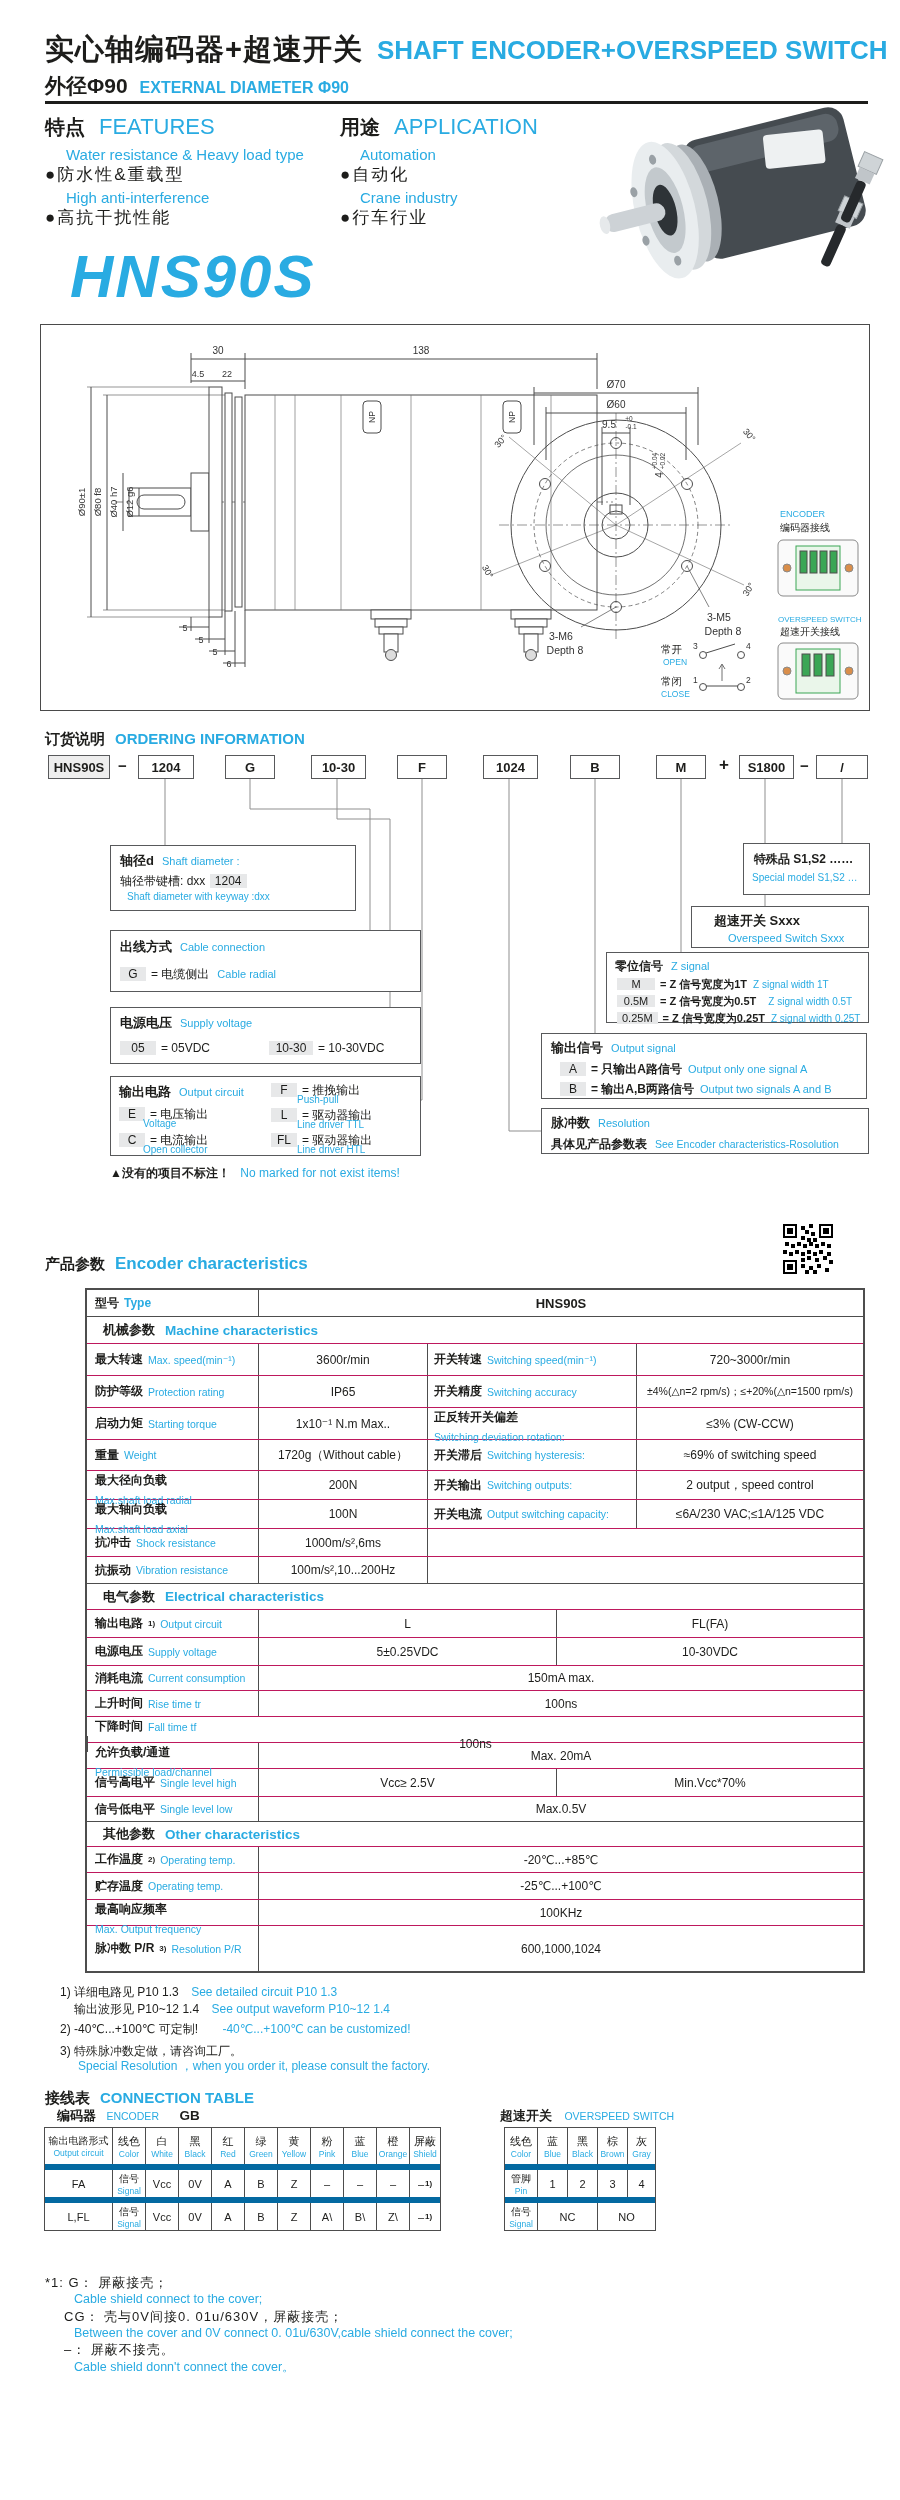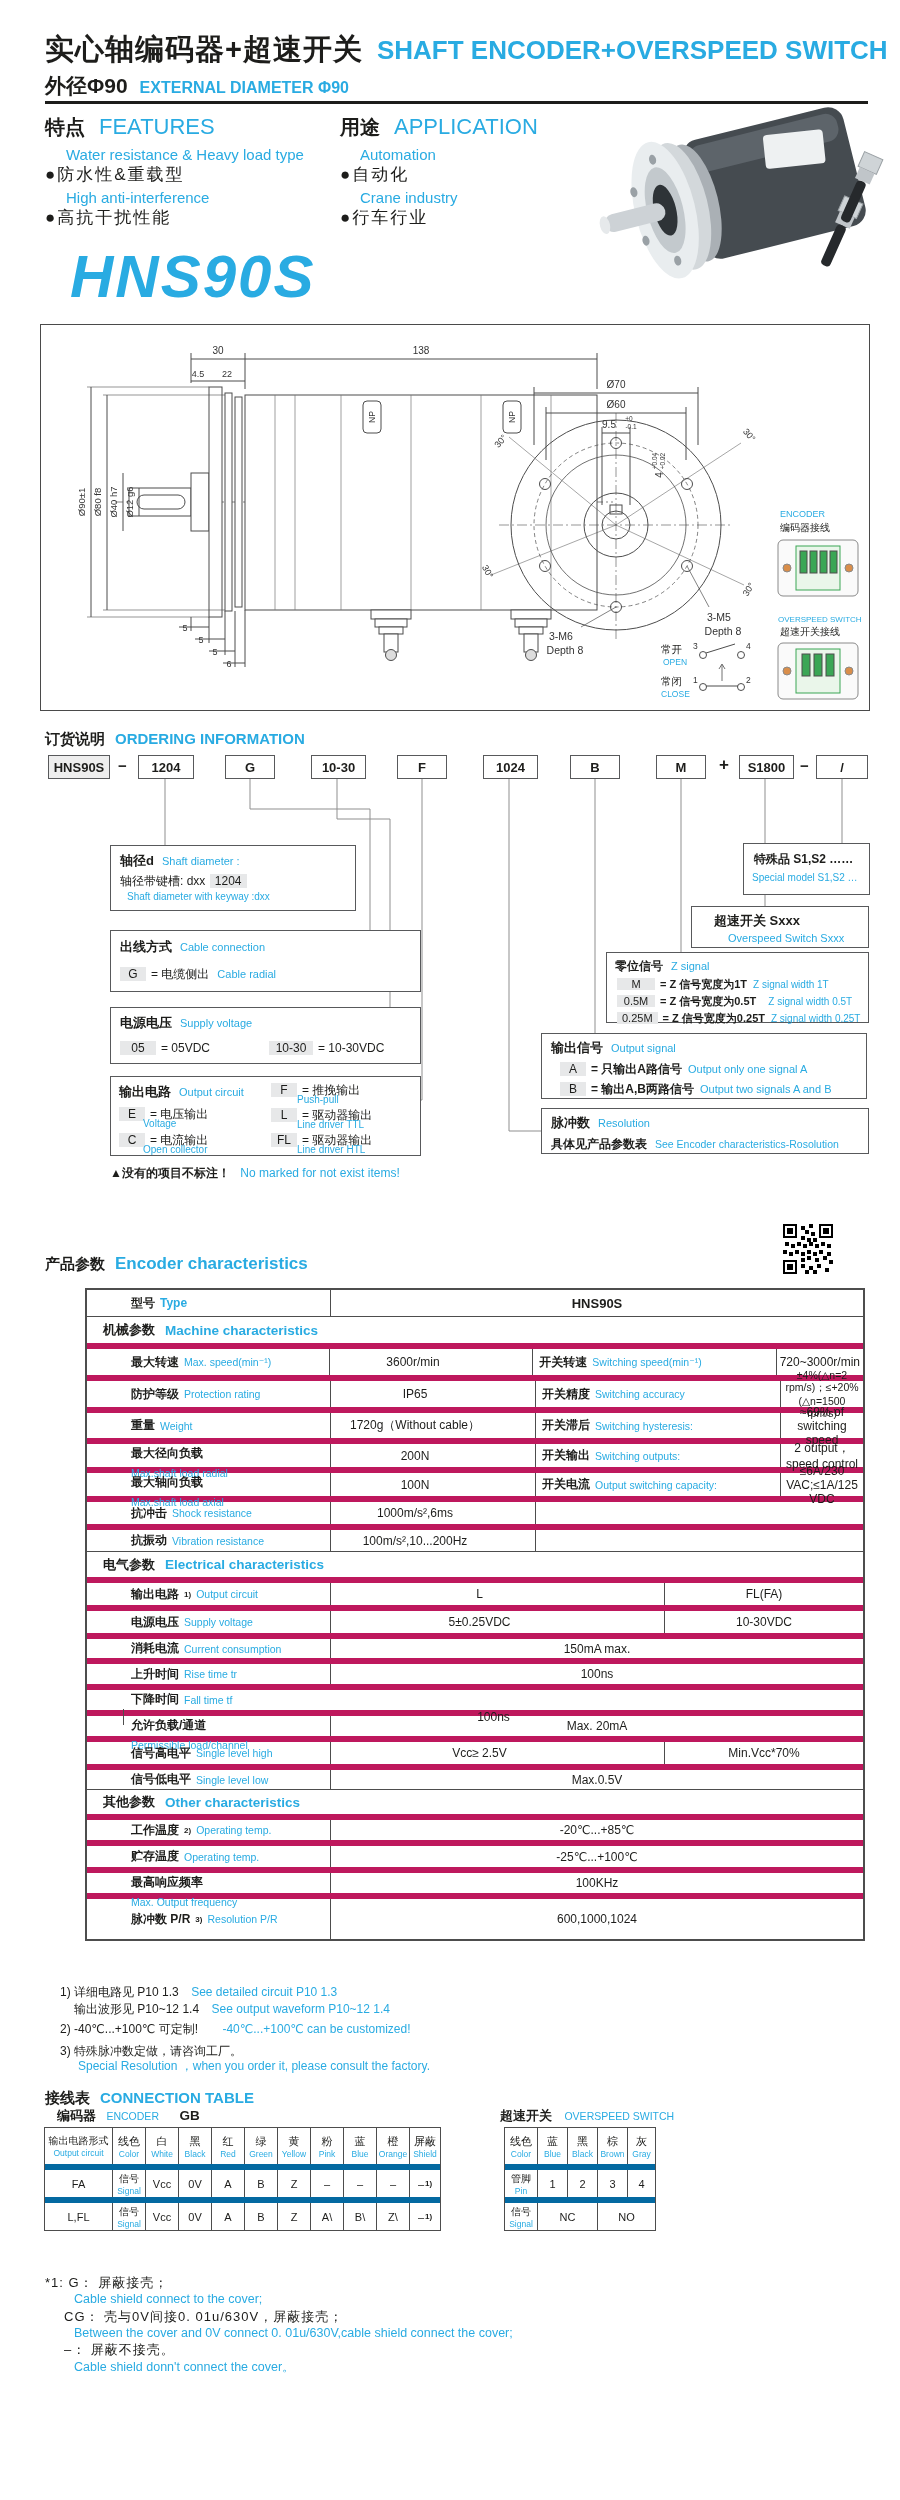--- a/index.html
+++ b/index.html
@@ -25,23 +25,23 @@
   .codebox{border:1px solid #58595b;background:#fff;display:flex;align-items:center;justify-content:center;height:24px;font-weight:bold;font-size:13px;color:#1d1d1b;box-sizing:border-box;}
   .dashsep{font-size:15px;font-weight:bold;color:#1d1d1b;}
   .obox{border:1px solid #58595b;background:#fff;box-sizing:border-box;}
   .ot-cn{font-size:13px;font-weight:bold;color:#1d1d1b;}
   .ot-en{font-size:11px;color:#29abe2;margin-left:8px;}
   .ocn{font-size:12px;color:#1d1d1b;margin-left:5px;}
   .oen{font-size:10px;color:#29abe2;}
   .chip{display:inline-block;background:#e7e8e9;color:#1d1d1b;font-size:12px;padding:0 5px;min-width:16px;text-align:center;}
   
   .tbl{border:2px solid #4d4d4d;background:#fff;box-sizing:border-box;}
-  .tr{display:flex;align-items:stretch;border-top:6px solid #be185d;box-sizing:border-box;}
+  .tr{display:flex;align-items:stretch;border-top:1px solid #be185d;box-sizing:border-box;}
   .tr:first-child{border-top:none;}
-  .td{border-left:1px solid #4d4d4d;display:flex;align-items:center;justify-content:center;text-align:center;font-size:12px;color:#1d1d1b;padding:1px 3px;box-sizing:border-box;margin-left:36px;}
+  .td{border-left:1px solid #4d4d4d;display:flex;align-items:center;justify-content:center;text-align:center;font-size:12px;color:#1d1d1b;padding:1px 3px;box-sizing:border-box;}
   .td:first-child{border-left:none;}
   .tl{justify-content:flex-start;text-align:left;padding-left:8px;gap:5px;flex-wrap:wrap;}
   .zcn{font-weight:bold;color:#1d1d1b;font-size:12px;}
   .zen{color:#29abe2;font-size:10.5px;}
   .sup{font-size:8px;vertical-align:super;color:#1d1d1b;font-weight:bold;}
   .secrow{display:flex;align-items:center;padding-left:16px;gap:10px;border-top:1px solid #4d4d4d;}
   .sec2-cn{font-size:13px;font-weight:bold;color:#1d1d1b;}
   .sec2-en{font-size:13.5px;font-weight:bold;color:#29abe2;}
   .wl{width:171px;}
   .wv1{width:169px;}
@@ -511,20 +511,36 @@
           <span>IP65</span>
         </div>
       <div class="td tl wl2" style="padding-left:6px;">
           <span class="zcn">开关精度</span>
           <span class="zen">Switching accuracy</span>
         </div>
       <div class="td wx" style="font-size:10.5px;">
           <span>±4%(△n=2 rpm/s)；≤+20%(△n=1500 rpm/s)</span>
         </div>
     </div>
+    <div class="tr" style="height:32px;">
+      <div class="td tl wl">
+          <span class="zcn">启动力矩</span>
+          <span class="zen">Starting torque</span>
+        </div>
+      <div class="td wv1">
+          <span>1x10⁻¹ N.m Max..</span>
+        </div>
+      <div class="td tl wl2" style="padding-left:6px;">
+          <span class="zcn">正反转开关偏差</span>
+          <span class="zen">Switching deviation rotation:</span>
+        </div>
+      <div class="td wx">
+          <span>≤3%  (CW-CCW)</span>
+        </div>
+    </div>
     <div class="tr" style="height:31px;">
       <div class="td tl wl">
           <span class="zcn">重量</span>
           <span class="zen">Weight</span>
         </div>
       <div class="td wv1">
           <span>1720g（Without cable）</span>
         </div>
       <div class="td tl wl2" style="padding-left:6px;">
           <span class="zcn">开关滞后</span>

